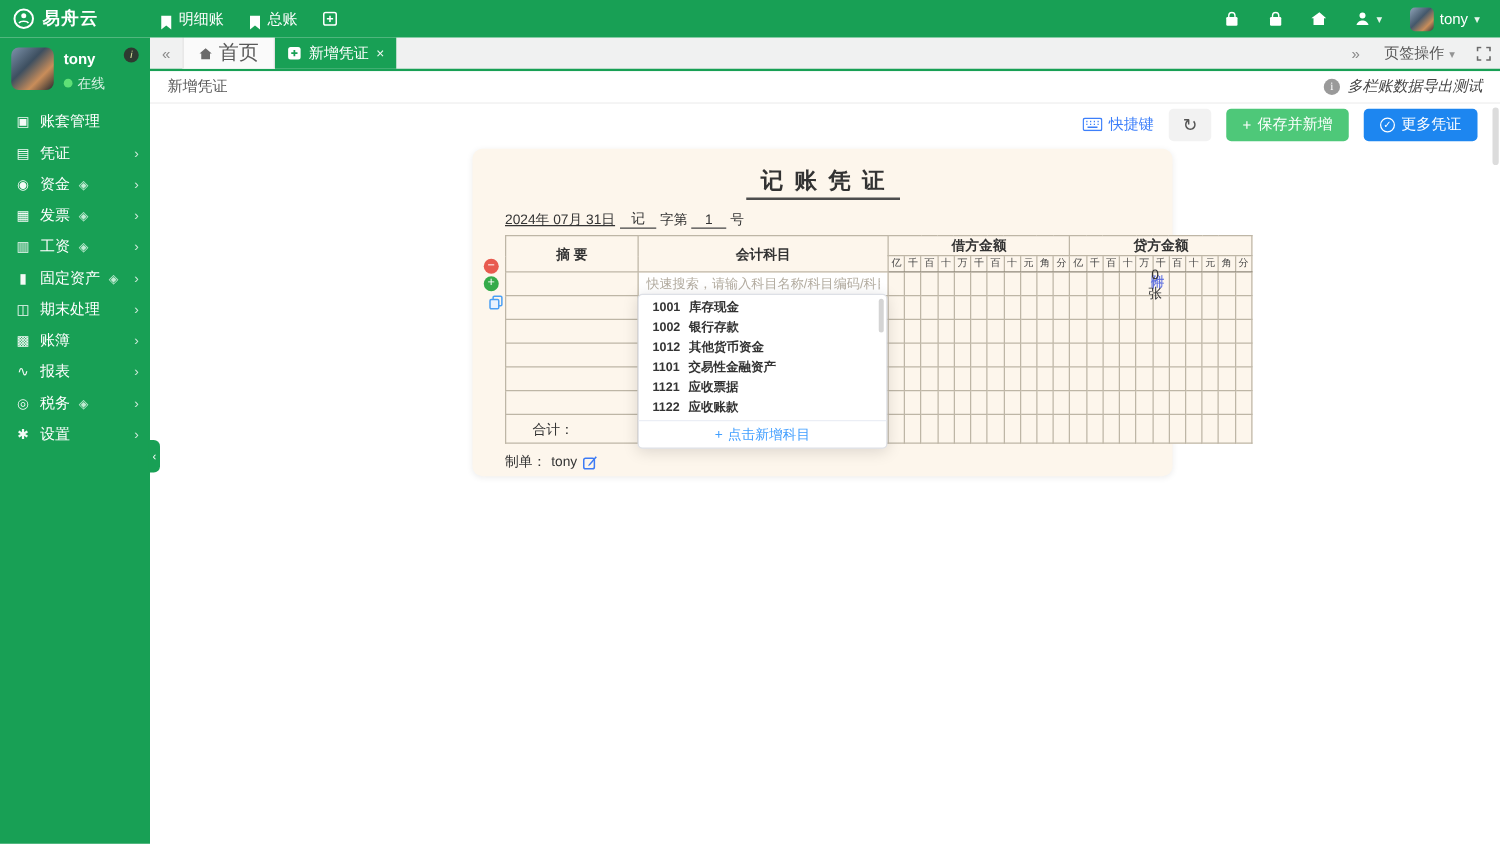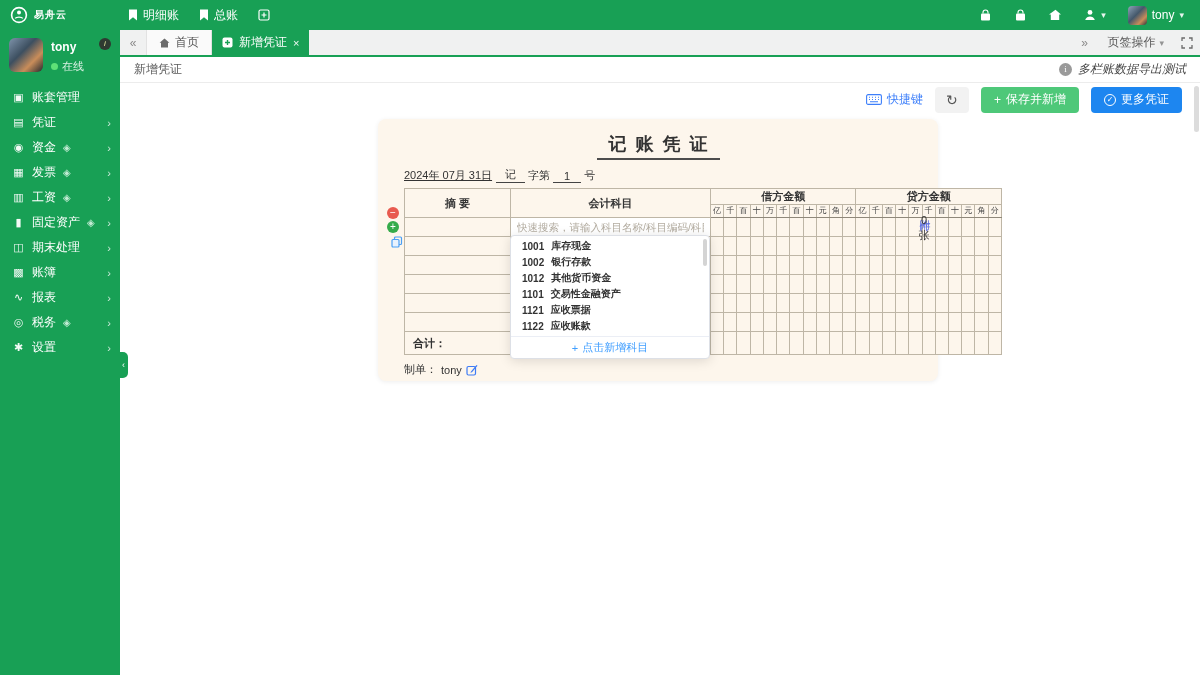--- a/index.html
+++ b/index.html
@@ -2,23 +2,23 @@
 <html><head>
 <meta charset="utf-8">
 <style>
   * { margin:0; padding:0; box-sizing:border-box; }
   html,body { width:1200px; height:675px; overflow:hidden; background:#fff;
     font-family:"Liberation Sans", sans-serif; }
   
   .topbar { position:absolute; top:0; left:0; width:1200px; height:30px; background:#18a055;
     display:flex; align-items:center; color:#fff; z-index:20; }
   .brand { width:120px; display:flex; align-items:center; gap:6px; padding-left:10px; }
-  .brand-name { font-size:10px; font-weight:bold; letter-spacing:1px; }
+  .brand-name { font-size:14px; font-weight:bold; letter-spacing:1px; }
   .tb-nav { display:flex; align-items:center; gap:20px; font-size:12px; padding-left:8px; }
-  .tb-item { display:flex; align-items:center; gap:5px; cursor:pointer; }
+  .tb-item { display:flex; align-items:flex-end; gap:5px; cursor:pointer; }
   .tb-right { margin-left:auto; display:flex; align-items:center; gap:22px; padding-right:16px; font-size:12px; }
   .tb-right .grp { display:flex; align-items:center; gap:5px; cursor:pointer; }
   .caret { font-size:9px; opacity:.9; }
   .avatar-sm { width:19px; height:19px; border-radius:4px;
     background:linear-gradient(135deg,#8fa3b8 0%,#44586b 45%,#c98d5a 75%,#2d333b 100%); }
   
   .sidebar { position:absolute; top:30px; left:0; width:120px; height:645px; background:#18a055; color:#fff; z-index:15; }
   .user { display:flex; gap:8px; padding:8px 8px 9px 9px; position:relative; }
   .avatar { width:34px; height:34px; border-radius:6px;
     background:linear-gradient(135deg,#7e93ab 0%,#3d4f60 40%,#c98d5a 70%,#23282e 100%); }
@@ -33,21 +33,21 @@
   .s-icon { width:13px; font-size:11px; opacity:.95; text-align:center; }
   .vip { font-size:10px; color:#c2ecd4; }
   .chev { margin-left:auto; font-size:11px; color:rgba(255,255,255,.78); }
   .collapse { position:absolute; right:-8px; top:322px; width:9px; height:26px; background:#18a055;
     border-radius:0 5px 5px 0; color:#fff; font-size:9px; display:flex; align-items:center; justify-content:center; }
   
   .main { position:absolute; left:120px; top:30px; width:1080px; height:645px; background:#fff; }
   .tabstrip { height:27px; background:#f0f1f1; border-bottom:2px solid #18a055; display:flex; align-items:stretch; }
   .ts-btn { width:26px; display:flex; align-items:center; justify-content:center; color:#8a8a8a; font-size:12px; cursor:pointer; }
   .tab-home { display:flex; align-items:center; gap:5px; padding:0 12px; background:#fafafa;
-    border-left:1px solid #e2e2e2; border-right:1px solid #e2e2e2; font-size:12px; color:#595959; cursor:pointer;text-align:center; }
+    border-left:1px solid #e2e2e2; border-right:1px solid #e2e2e2; font-size:16px; color:#595959; cursor:pointer;text-align:center; }
   .tab-active { display:flex; align-items:center; gap:6px; padding:0 10px; background:#18a055; color:#fff; font-size:12px; cursor:pointer; }
   .tab-close { font-size:11px; opacity:.95; cursor:pointer; }
   .ts-right { margin-left:auto; display:flex; align-items:center; }
   .tab-ops { display:flex; align-items:center; gap:4px; padding:0 10px; font-size:12px; color:#595959; cursor:pointer; }
   .pagebar { height:26px; background:#fff; border-bottom:1px solid #ececec; display:flex;
     align-items:center; justify-content:space-between; padding:0 14px; font-size:12px; color:#5a5a5a; }
   .acct { display:flex; align-items:center; gap:6px; font-family:"Liberation Serif", serif;
     font-style:italic; color:#454545; font-size:12px; }
   .info-i { width:13px; height:13px; border-radius:50%; background:#9a9a9a; color:#fff; font-size:9px;
     line-height:13px; text-align:center; font-style:normal; font-family:"Liberation Serif",serif; }
@@ -77,21 +77,21 @@
   .uw { border-bottom:1px solid #444; padding:0 9px; text-align:center; }
   .wmid { padding:0 3px; }
   table.vt { border-collapse:collapse; table-layout:fixed; width:598px; margin:5px 0 0 26px;
     font-size:11px; color:#333; border:1px solid #8f887a; background:#fdf6ec; }
   .vt th, .vt td { border:1px solid #beb6a6; }
   .vt tr.h1 th { height:16px; font-weight:bold; font-size:11px; border-bottom-color:#beb6a6; }
   .vt tr.digits th { height:13px; font-size:8px; font-weight:normal; padding:0; line-height:1;
     border-bottom-color:#8f887a; color:#444; }
   .vt tr.vrow td { height:19px; }
   .vt tr.total td { height:23px; }
-  .vt .lbl { font-weight:bold; padding-left:8px; text-align:left; }
+  .vt .lbl { font-weight:normal; padding-left:21px; text-align:left; }
   .acc-input { width:100%; height:100%; border:0; outline:0; background:#fff; font-size:10.5px;
     padding:0 6px; color:#333; display:block; }
   .acc-input::placeholder { color:#b3aca0; }
   .cell-in { padding:0; }
   .h1 th:nth-child(3), .h1 th:nth-child(4) { border-left-color:#8f887a; }
   .digits th:nth-child(2), .digits th:nth-child(6), .digits th:nth-child(10), .digits th:nth-child(12),
   .digits th:nth-child(13), .digits th:nth-child(17), .digits th:nth-child(21) { border-left-color:#8f887a; }
   .vrow td:nth-child(3), .vrow td:nth-child(4), .vrow td:nth-child(8), .vrow td:nth-child(12),
   .vrow td:nth-child(14), .vrow td:nth-child(15), .vrow td:nth-child(19), .vrow td:nth-child(23) { border-left-color:#8f887a; }
   .preparer { margin:7px 0 0 26px; font-size:11px; color:#333; display:flex; align-items:center; gap:4px; }

